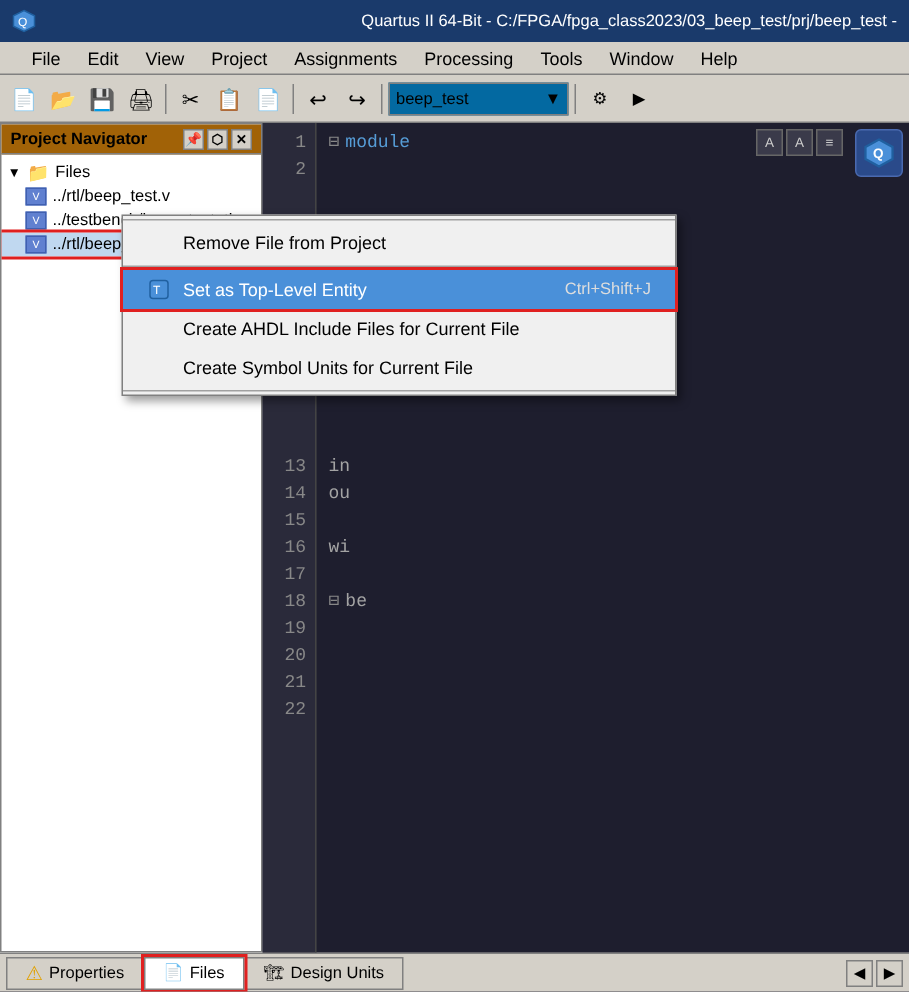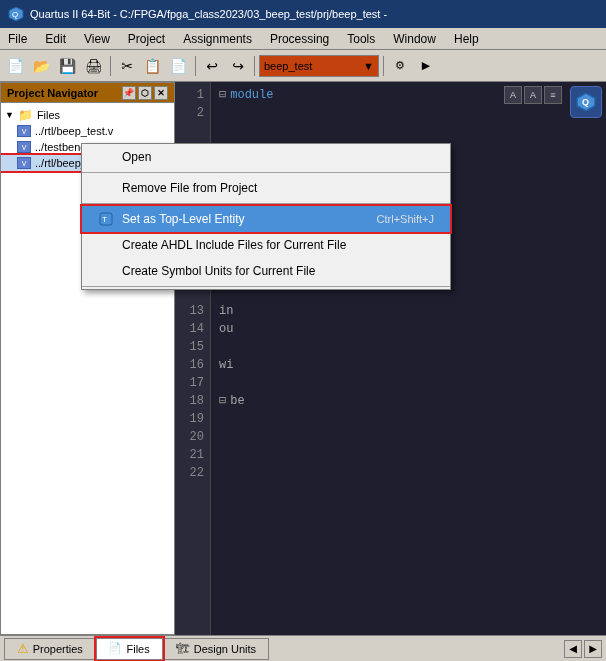--- a/index.html
+++ b/index.html
@@ -24,29 +24,29 @@
       font-size: 11px;
       gap: 6px;
     }
     .title-bar-icon {
       width: 16px;
       height: 16px;
       display: flex;
       align-items: center;
       justify-content: center;
     }
-    .title-bar-text { flex: 1; }
+    .title-bar-text { flex: 1; text-align: right; }
 
     
     .menu-bar {
       background: #d4d0c8;
       height: 22px;
       display: flex;
       align-items: center;
-      padding: 0 0;
+      padding: 0 13px;
       border-bottom: 1px solid #808080;
       gap: 2px;
     }
     .menu-item {
       padding: 2px 8px;
       font-size: 12px;
       cursor: pointer;
       white-space: nowrap;
     }
 
@@ -72,21 +72,21 @@
       font-size: 14px;
     }
     .toolbar-separator {
       width: 1px;
       height: 20px;
       background: #808080;
       margin: 0 2px;
     }
     .toolbar-dropdown {
       height: 22px;
-      background: #c2410c;
+      background: #0369a1;
       border: 1px solid #808080;
       padding: 0 4px;
       font-size: 11px;
       min-width: 120px;
       display: flex;
       align-items: center;
       justify-content: space-between;
       cursor: pointer;
     }
 
@@ -370,24 +370,20 @@
       </div>
 
       <div class="tree-item highlighted" style="outline:2px solid #e02020;">
         <div class="file-icon" style="background:#6080d0;">V</div>
         <span>../rtl/beep_top.v</span>
       </div>
     </div>
 
     <div class="context-menu">
 
-      <div class="ctx-item">
-        <span class="ctx-icon"></span>
-        <span>Open</span>
-      </div>
       <div class="ctx-separator"></div>
 
       <div class="ctx-item">
         <span class="ctx-icon"></span>
         <span>Remove File from Project</span>
       </div>
       <div class="ctx-separator"></div>
 
       <div class="ctx-item active">
         <span class="ctx-icon">

